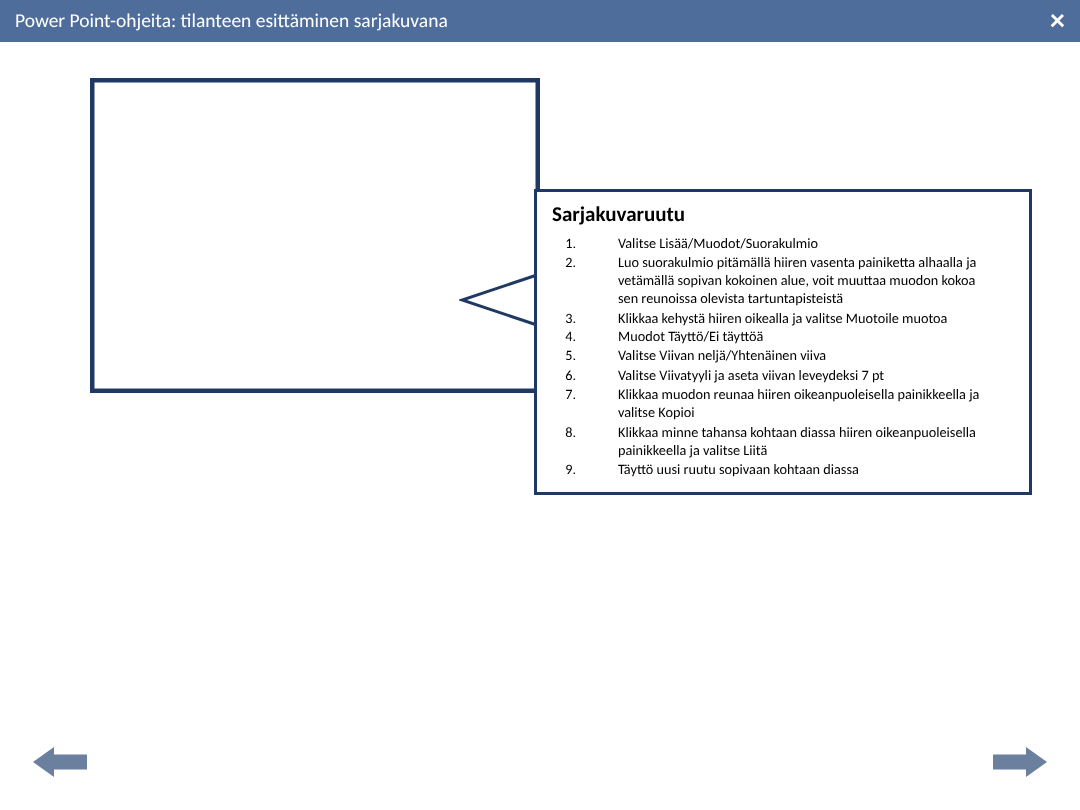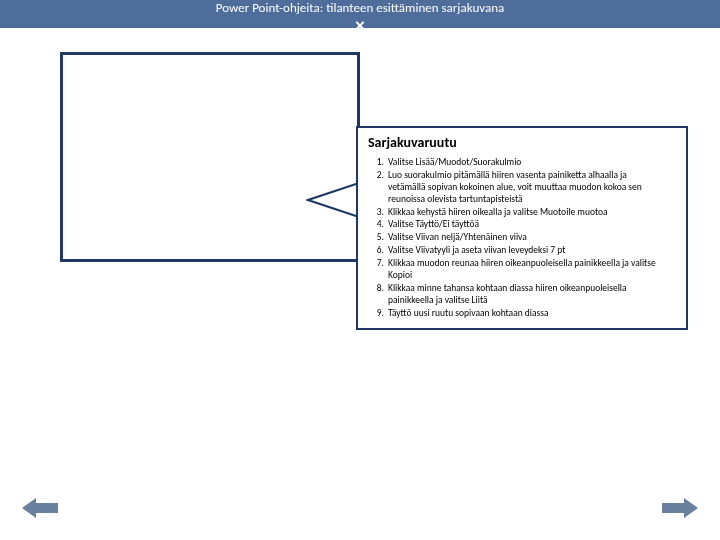--- a/index.html
+++ b/index.html
@@ -13,21 +13,20 @@
   }
   .header {
     background: #4f6d9a;
     color: #fff;
     height: 28px;
     display: flex;
     align-items: center;
     justify-content: space-between;
     padding: 0 10px;
     font-size: 13px;
-    flex-direction: column;
   }
   .close-x {
     font-size: 20px;
     font-weight: bold;
     line-height: 1;
   }
   .frame-box {
     position: absolute;
     top: 52px;
     left: 60px;
@@ -66,21 +65,21 @@
   }
   .callout li {
     display: flex;
     margin-bottom: 1px;
   }
   .num {
     min-width: 16px;
     text-align: right;
     margin-right: 4px;
   }
-  .txt { flex: 1; }
+  .txt { flex: 1; margin-left: 24px; }
   .arrow {
     position: absolute;
     bottom: 22px;
     fill: #6b7f9e;
   }
   .arrow.left { left: 22px; }
   .arrow.right { right: 22px; }
 </style>
 </head>
 <body>
@@ -106,21 +105,21 @@
     <li>
         <span class="num">2.</span>
         <span class="txt">Luo suorakulmio pitämällä hiiren vasenta painiketta alhaalla ja vetämällä sopivan kokoinen alue, voit muuttaa muodon kokoa sen reunoissa olevista tartuntapisteistä</span>
       </li>
     <li>
         <span class="num">3.</span>
         <span class="txt">Klikkaa kehystä hiiren oikealla ja valitse Muotoile muotoa</span>
       </li>
     <li>
         <span class="num">4.</span>
-        <span class="txt">Valitse Täyttö/Ei täyttöä</span>
+        <span class="txt">Muodot Täyttö/Ei täyttöä</span>
       </li>
     <li>
         <span class="num">5.</span>
         <span class="txt">Valitse Viivan neljä/Yhtenäinen viiva</span>
       </li>
     <li>
         <span class="num">6.</span>
         <span class="txt">Valitse Viivatyyli ja aseta viivan leveydeksi 7 pt</span>
       </li>
     <li>

